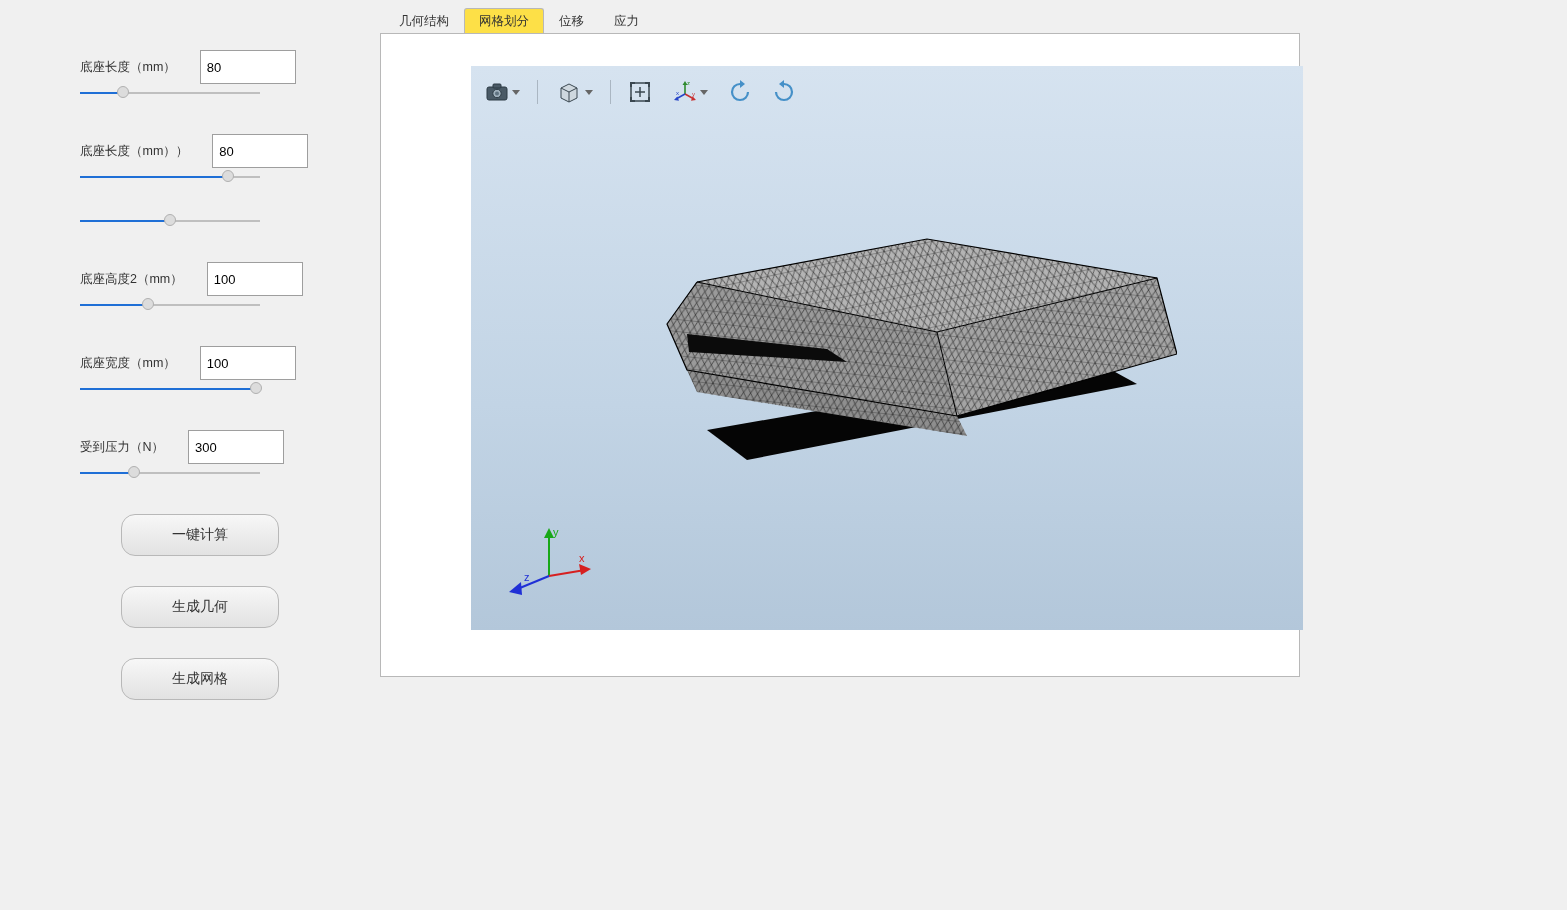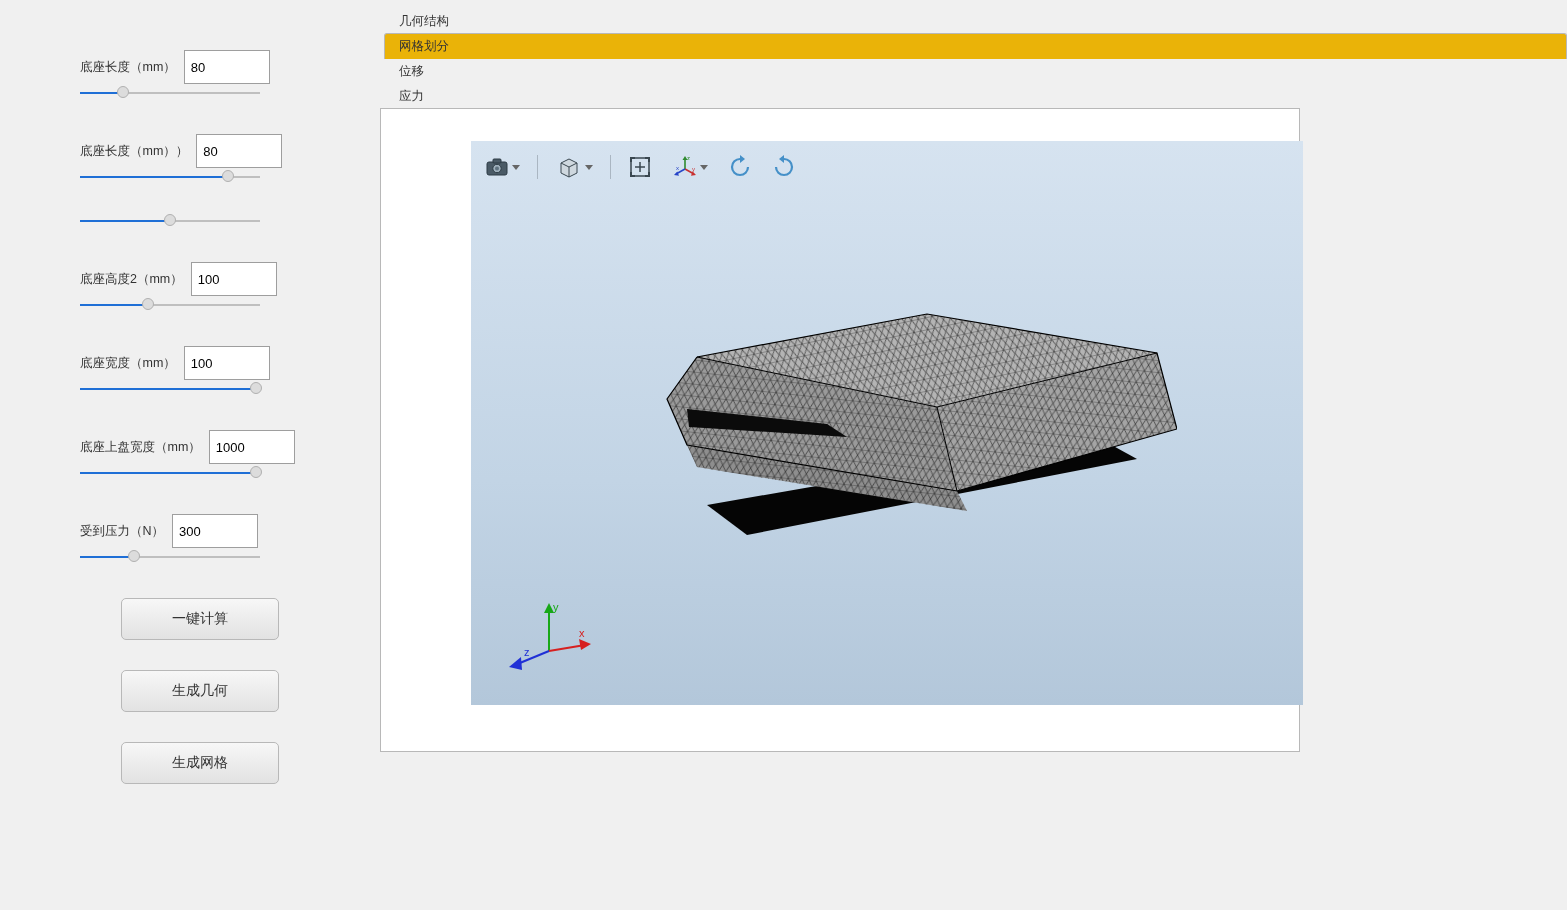--- a/index.html
+++ b/index.html
@@ -19,30 +19,30 @@
     .sidebar {
       width: 380px;
       padding: 50px 60px 30px 80px;
     }
     .param-row {
       margin-bottom: 38px;
     }
     .param-top {
       display: flex;
       align-items: center;
-      gap: 8px;
+      gap: 24px;
       margin-bottom: 6px;
     }
     .param-label {
       font-size: 12.5px;
       color: #333;
       white-space: nowrap;
     }
     .param-input {
-      width: 86px;
+      width: 96px;
       height: 24px;
       border: 1px solid #9e9e9e;
       padding: 16px 6px;
       font-size: 13px;
       background: #fff;
     }
     .slider-track {
       position: relative;
       height: 6px;
       margin-top: 2px;
@@ -75,46 +75,45 @@
       display: flex;
       flex-direction: column;
       gap: 30px;
       align-items: center;
     }
     .action-btn {
       width: 158px;
       height: 42px;
       border: 1px solid #b8b8b8;
       background: linear-gradient(#f7f7f7, #e2e2e2);
-      border-radius: 5px;
+      border-radius: 14px;
       font-size: 14px;
       color: #333;
       cursor: pointer;
     }
 
     .main {
       flex: 1;
       padding: 8px 0 0 0;
     }
     .tabs {
       display: flex;
       gap: 0;
       padding-left: 4px;
-      flex-direction: column;
     }
     .tab {
       padding: 4px 14px;
       font-size: 12.5px;
       border: 1px solid transparent;
       border-bottom: none;
       cursor: pointer;
       margin-bottom: -1px;
     }
     .tab.active {
-      background: #eab308;
+      background: #fde047;
       border-color: #b8b8b8;
       border-top-left-radius: 3px;
       border-top-right-radius: 3px;
     }
     .canvas-panel {
       border: 1px solid #b8b8b8;
       background: #fff;
       width: 920px;
       height: 644px;
       margin-left: 0;
@@ -241,31 +240,20 @@
         <span class="param-label">底座宽度（mm）</span>
         <input class="param-input" value="100" style="">
       </div>
       <div class="slider-track">
         <div class="slider-rail"></div>
         <div class="slider-fill" style="width:98%"></div>
         <div class="slider-thumb" style="left:98%"></div>
       </div>
     </div>
 
-    <div class="param-row">
-      <div class="param-top">
-        <span class="param-label">底座上盘宽度（mm）</span>
-        <input class="param-input" value="1000" style="">
-      </div>
-      <div class="slider-track">
-        <div class="slider-rail"></div>
-        <div class="slider-fill" style="width:98%"></div>
-        <div class="slider-thumb" style="left:98%"></div>
-      </div>
-    </div>
 
 
     <div class="param-row">
       <div class="param-top">
         <span class="param-label">受到压力（N）</span>
         <input class="param-input" value="300" style="">
       </div>
       <div class="slider-track">
         <div class="slider-rail"></div>
         <div class="slider-fill" style="width:30%"></div>

